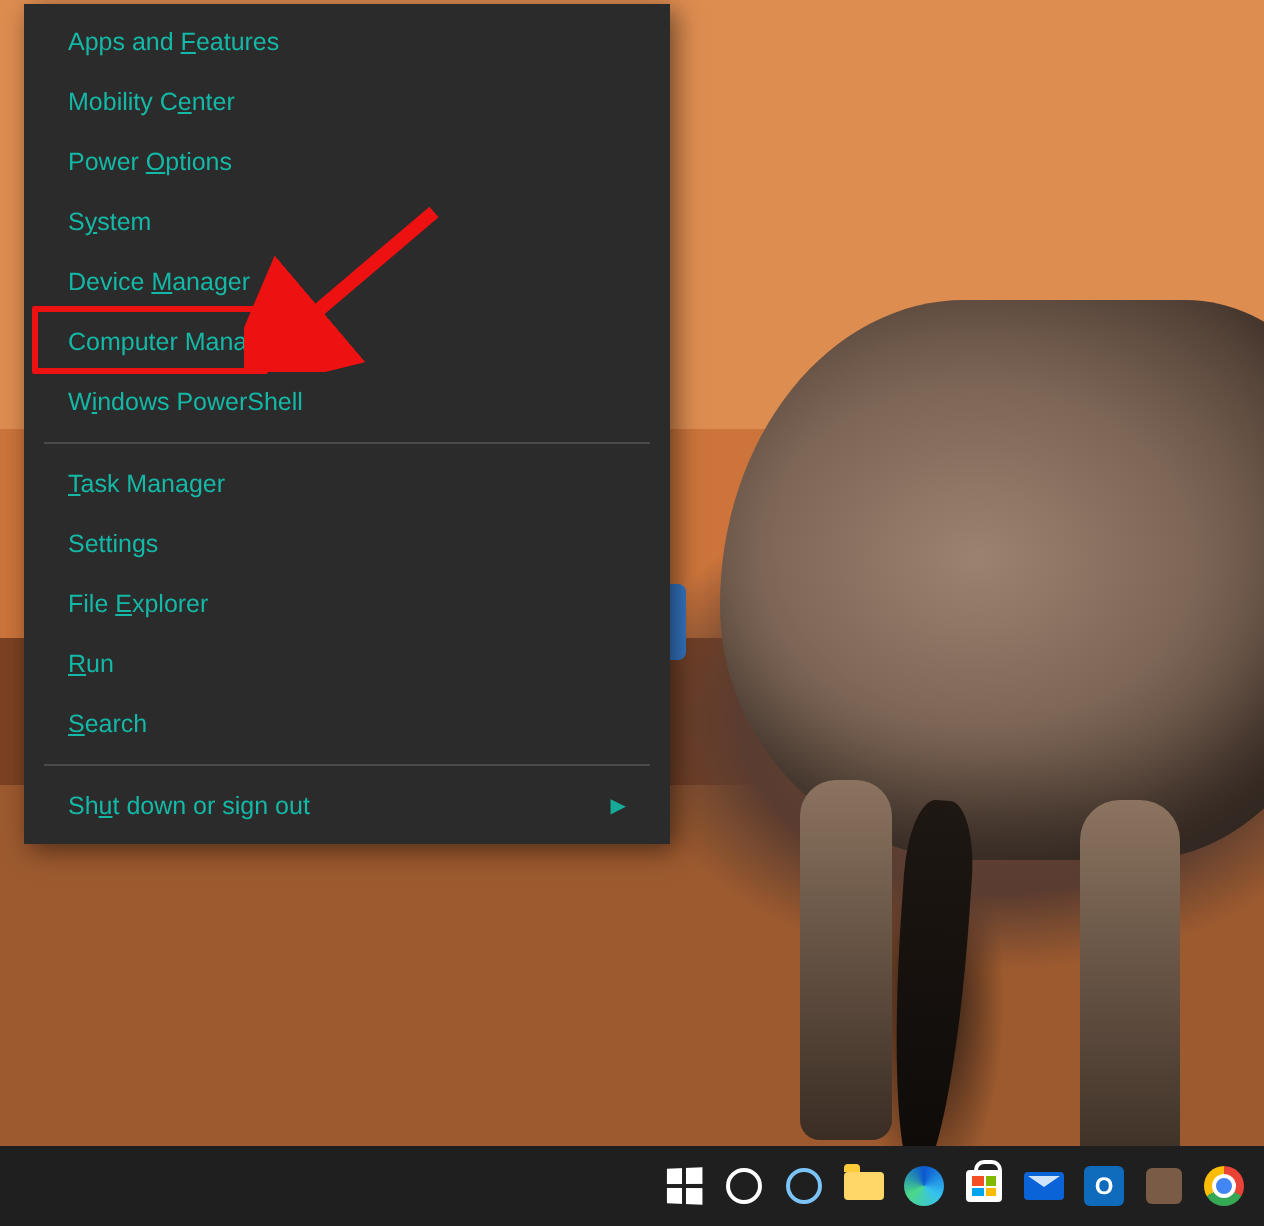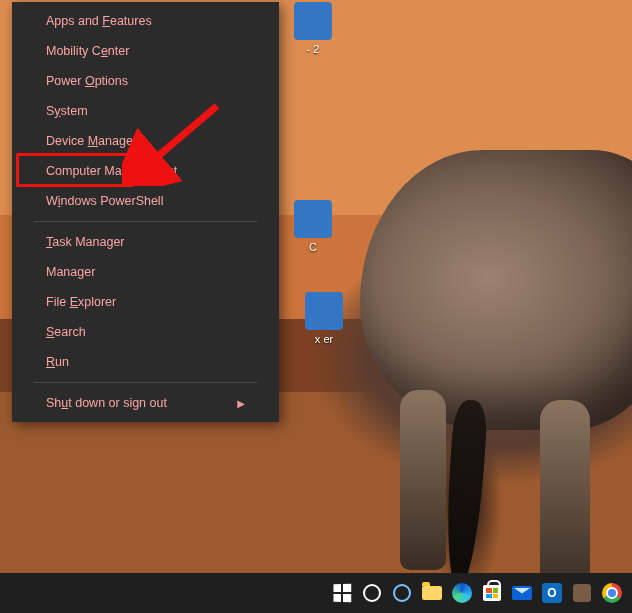--- a/index.html
+++ b/index.html
@@ -58,22 +58,22 @@
     .outlook-icon{width:20px;height:20px;background:#0f6cbd;border-radius:3px;display:flex;align-items:center;justify-content:center;color:#fff;font-weight:600;font-size:12px;}
     .generic-icon{width:18px;height:18px;background:#7a5b46;border-radius:3px;}
     .chrome-icon{width:20px;height:20px;border-radius:50%;background:conic-gradient(#ea4335 0 120deg,#34a853 120deg 240deg,#fbbc05 240deg 360deg);display:flex;align-items:center;justify-content:center;}
     .chrome-icon::after{content:"";width:8px;height:8px;border-radius:50%;background:#4285f4;border:2px solid #fff;}
     
     .desk-obj{position:absolute;z-index:1;width:44px;text-align:center;font-size:11px;color:#fff;text-shadow:0 1px 2px rgba(0,0,0,.9);}
     .desk-obj .ico{width:38px;height:38px;margin:0 auto 3px;background:#3576c4;border-radius:4px;}
     
     .winx-menu {
       position: absolute; left: 12px; top: 2px; z-index: 20;
-      width: 267px; background: #2b2b2b; color: #fca5a5;
-      font-size: 12.5px; padding: 4px 12px;
+      width: 323px; background: #2b2b2b; color: #14b8a6;
+      font-size: 12.5px; padding: 4px 0;
       box-shadow: 3px 3px 12px rgba(0,0,0,0.5);
     }
     .winx-menu .item {
       padding: 8px 22px; white-space: nowrap;
       display:flex; align-items:center; justify-content:space-between;
       cursor: default;
     }
     .winx-menu .sep { height:1px; background:#4a4a4a; margin:5px 10px; }
     .hotkey { text-decoration: underline; }
     .chev { font-size:10px; opacity:.9; margin-left:14px; }
@@ -130,30 +130,30 @@
       <span>Computer Mana<span class="hotkey">g</span>ement</span>
     </div>
     <div class="item">
       <span>W<span class="hotkey">i</span>ndows PowerShell</span>
     </div>
     <div class="sep"></div>
     <div class="item">
       <span><span class="hotkey">T</span>ask Manager</span>
     </div>
     <div class="item">
-      <span>Manager</span>
+      <span>Settings</span>
     </div>
     <div class="item">
       <span>File <span class="hotkey">E</span>xplorer</span>
     </div>
     <div class="item">
+      <span><span class="hotkey">R</span>un</span>
+    </div>
+    <div class="item">
       <span><span class="hotkey">S</span>earch</span>
-    </div>
-    <div class="item">
-      <span><span class="hotkey">R</span>un</span>
     </div>
     <div class="sep"></div>
     <div class="item">
       <span>Sh<span class="hotkey">u</span>t down or sign out</span>
       <span class="chev">▶</span>
     </div>
   </div>
 
 <div class="highlight-box" id="hlbox" style="left: 16px; top: 153px; width: 118px; height: 34px;"></div>
 <svg class="arrow-svg" width="110" height="90">

